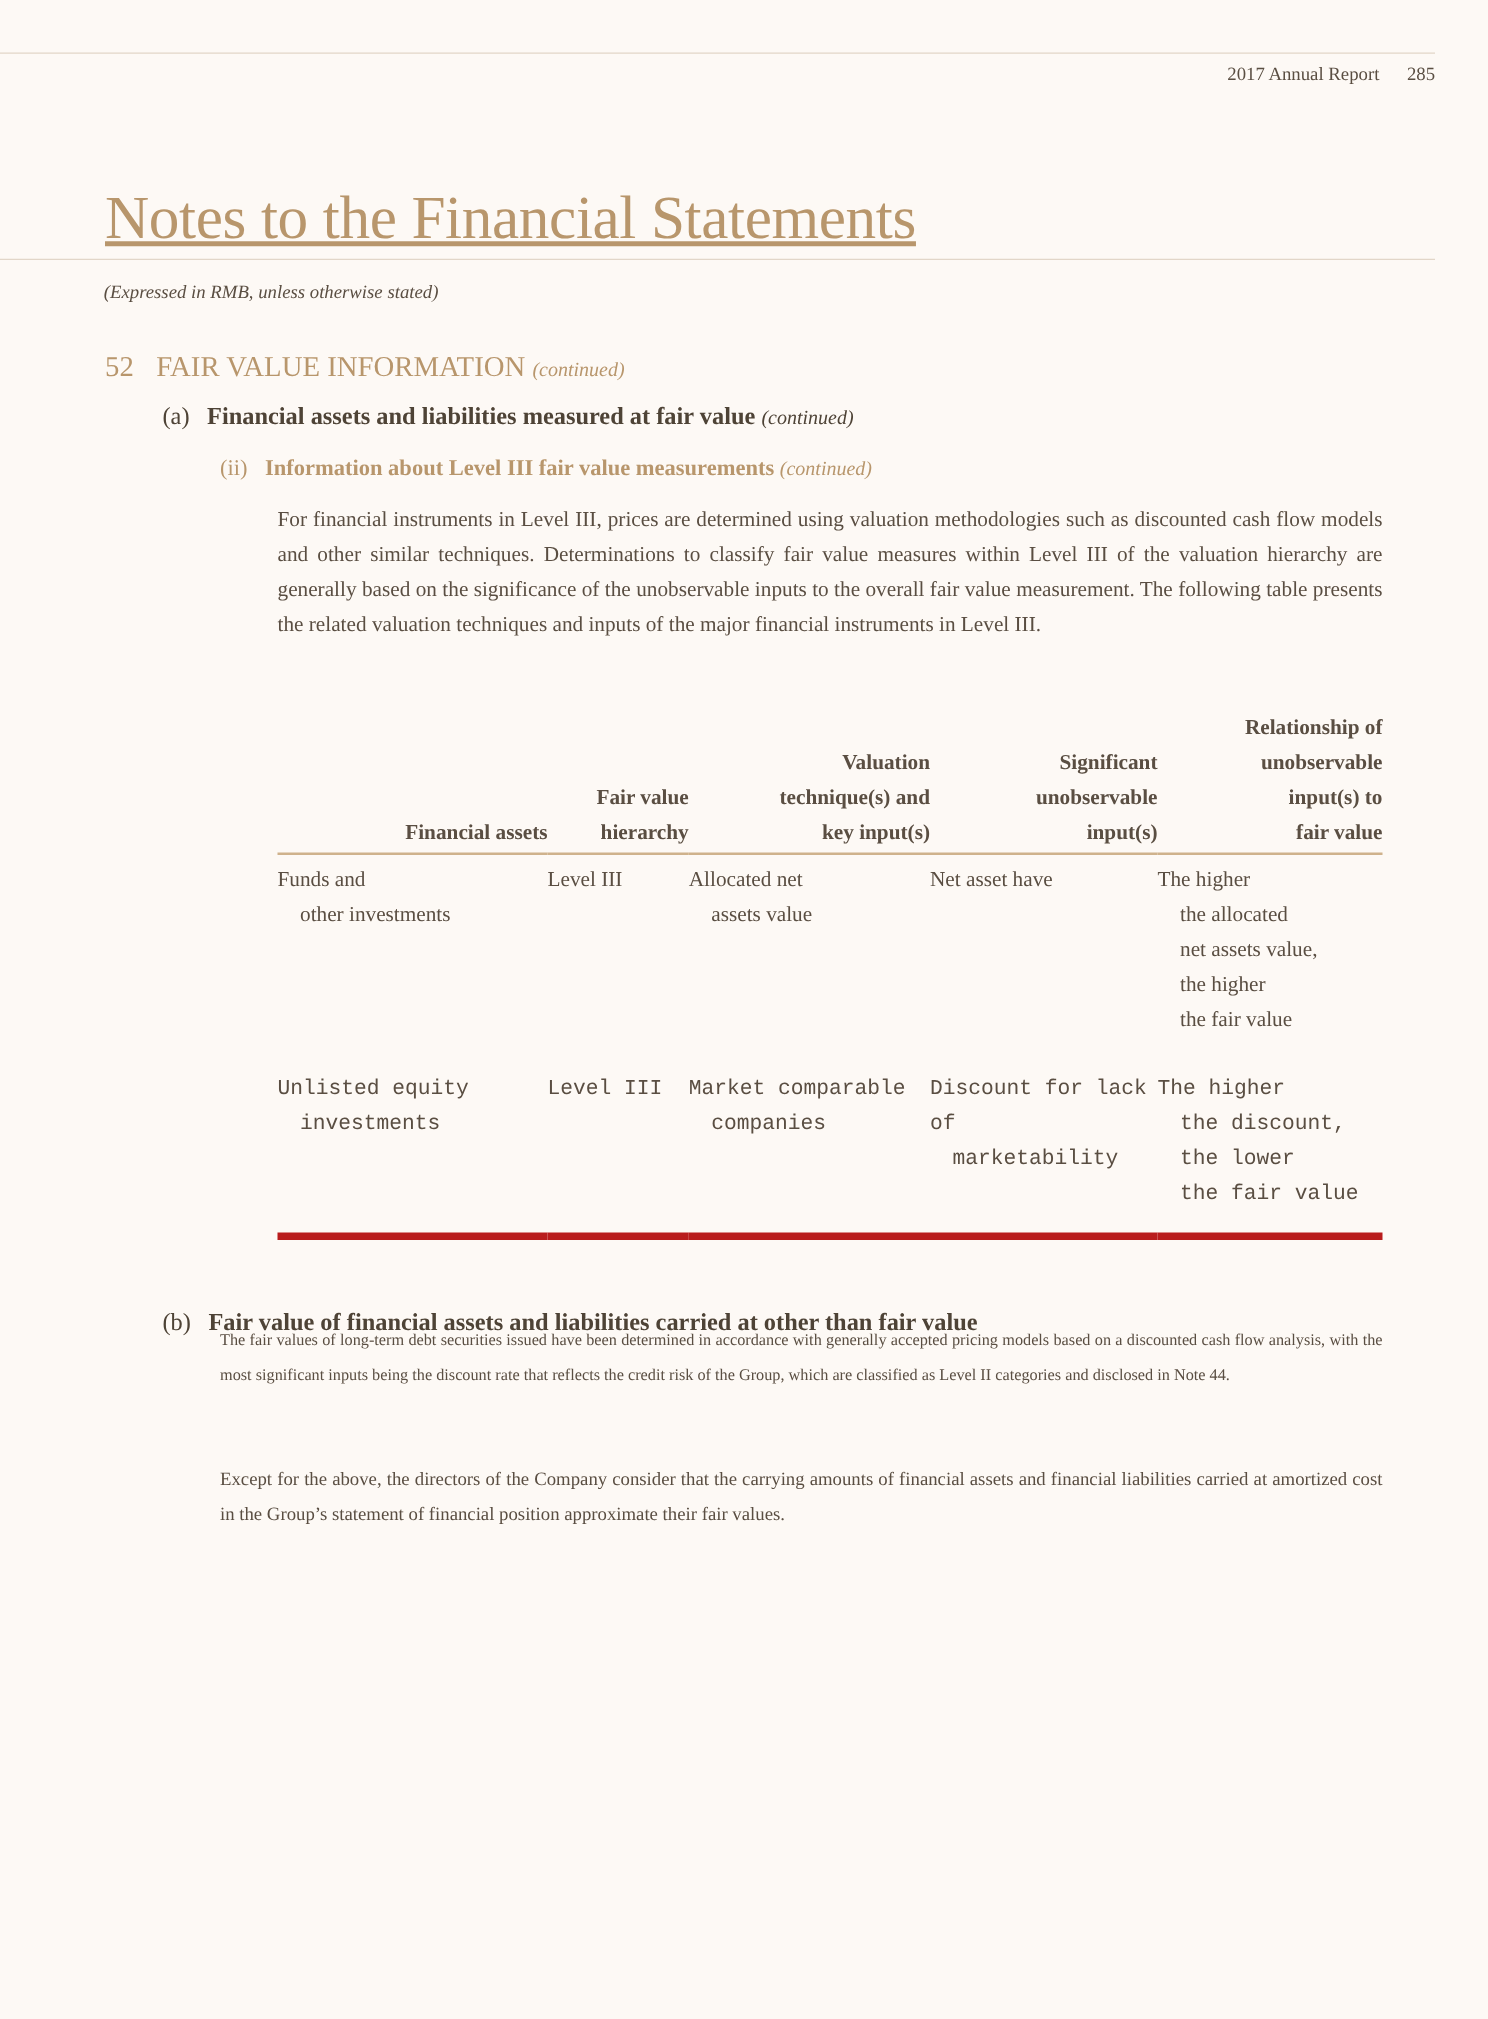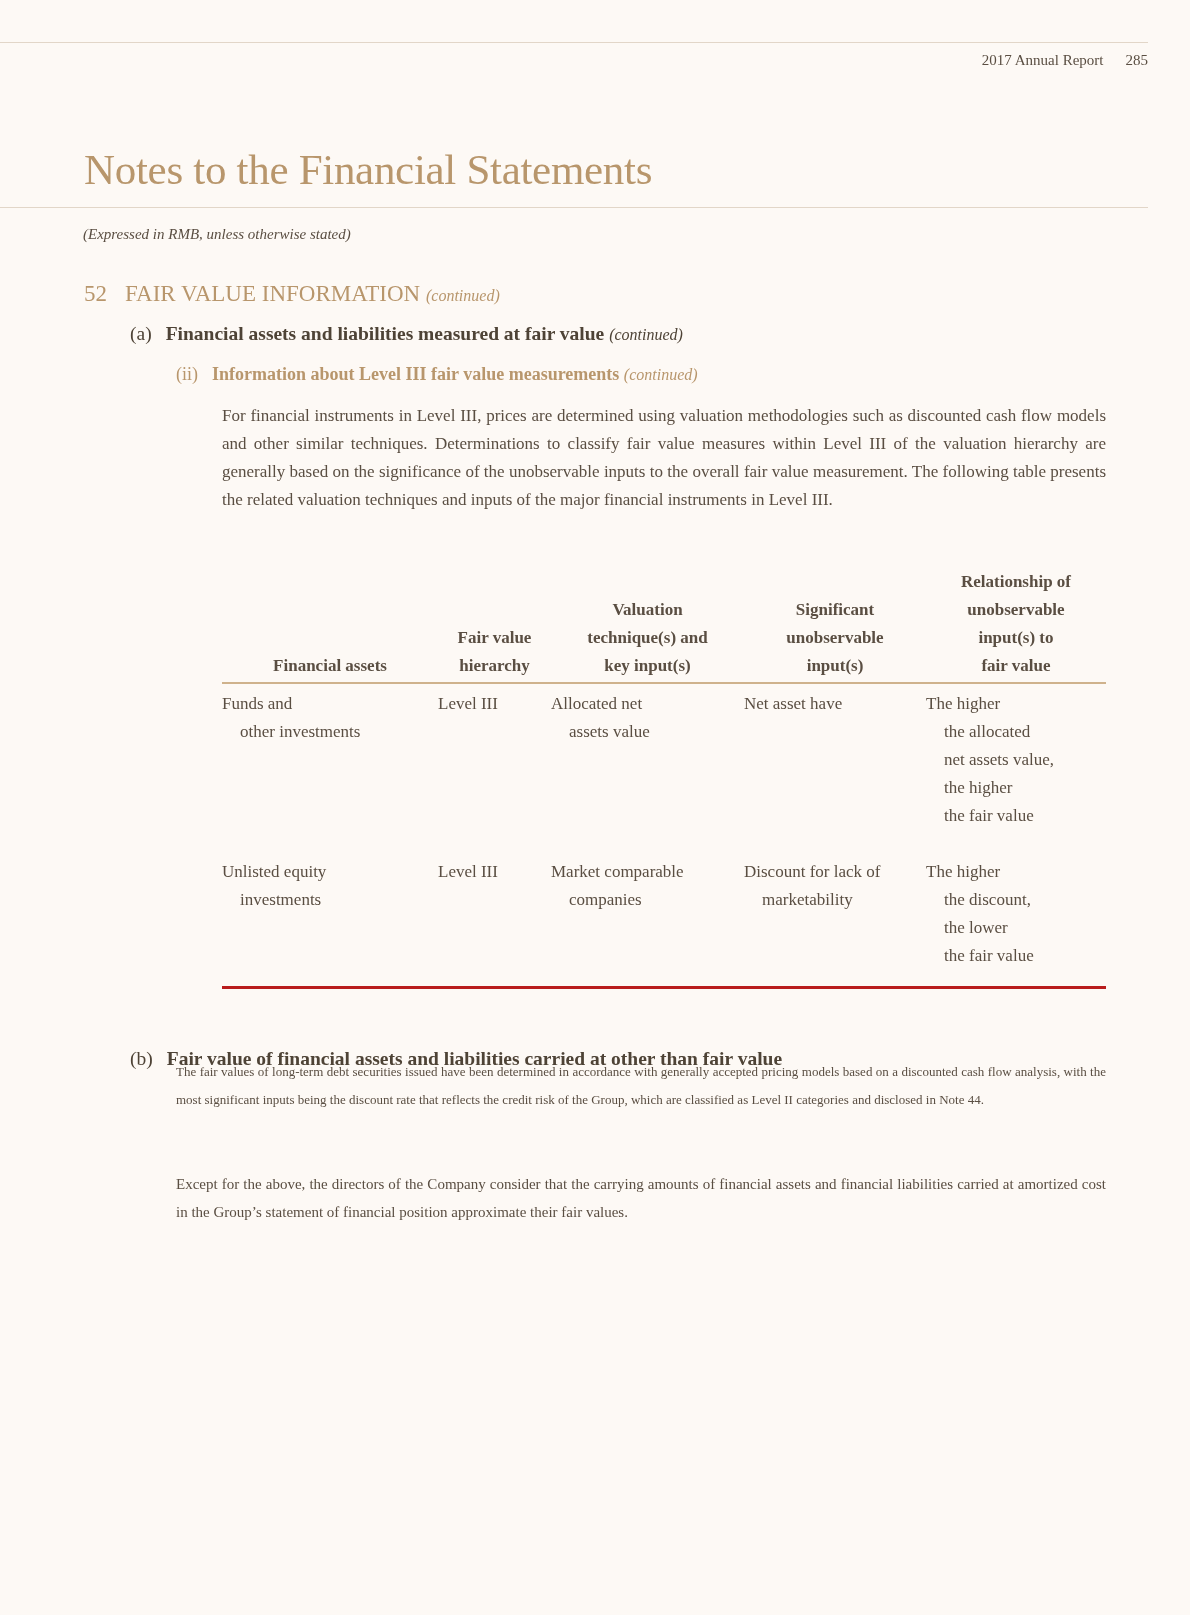--- a/index.html
+++ b/index.html
@@ -7,37 +7,37 @@
     width: 1190px; height: 1615px;
     background: #fdf9f5;
     font-family: "Liberation Serif", "DejaVu Serif", serif;
     color: #5a4e42;
     position: relative;
     overflow: hidden;
   }
   .rule-top { position: absolute; left: 0; top: 42px; width: 1148px; height: 1px; background: #e2d6c8; }
   .runhead { position: absolute; top: 52px; right: 42px; font-size: 15px; color: #5a4e42; text-align: center; }
   .runhead .pg { margin-left: 22px; }
-  .title { position: absolute; left: 84px; top: 145px; font-size: 43px; color: #b8966c; letter-spacing: -0.3px; }
+  .title { position: absolute; left: 84px; top: 145px; font-size: 49px; color: #b8966c; letter-spacing: -0.3px; text-decoration: underline; }
   .rule-title { position: absolute; left: 0; top: 207px; width: 1148px; height: 1px; background: #e2d6c8; }
   .expressed { position: absolute; left: 83px; top: 226px; font-style: italic; font-size: 15px; color: #5a4e42; }
   .h52 { position: absolute; left: 84px; top: 281px; font-size: 23px; color: #b8966c; }
   .h52 .num { margin-right: 18px; }
   .cont { font-style: italic; font-size: 16px; }
   .ha { position: absolute; left: 130px; top: 323px; font-size: 19.5px; color: #4e4336; font-weight: bold; }
   .ha .lbl { font-weight: normal; margin-right: 14px; }
   .ha .cont { font-weight: normal; color: #4e4336; }
   .hii { position: absolute; left: 176px; top: 364px; font-size: 18px; color: #b8966c; font-weight: bold; }
   .hii .lbl { font-weight: normal; margin-right: 14px; }
   .hii .cont { font-weight: normal; }
   .para1 { position: absolute; left: 222px; top: 402px; width: 884px; font-size: 17px; line-height: 28px; text-align: justify; }
   table.fv { position: absolute; left: 222px; top: 568px; width: 884px; border-collapse: collapse; font-size: 17px; }
-  table.fv th { text-align: center; vertical-align: bottom; font-weight: bold; color: #5a4e42; line-height: 28px; padding: 0 0 2px 0; border-bottom: 2px solid #cfb28c; }
+  table.fv th { text-align: right; vertical-align: bottom; font-weight: bold; color: #5a4e42; line-height: 28px; padding: 0 0 2px 0; border-bottom: 2px solid #cfb28c; }
   table.fv td { vertical-align: top; line-height: 28px; padding: 6px 0 22px 0; }
-  table.fv tr.last td { border-bottom: 3px solid #b91c1c; padding-bottom: 16px; }
+  table.fv tr.last td { border-bottom: 6px solid #b91c1c; padding-bottom: 16px; font-family: Liberation Mono, monospace; }
   .c1 { width: 216px; } .c2 { width: 113px; } .c3 { width: 193px; } .c4 { width: 182px; }
   .ind { display: block; padding-left: 18px; }
   .hb { position: absolute; left: 130px; top: 1048px; font-size: 19.5px; color: #4e4336; font-weight: bold; }
   .hb .lbl { font-weight: normal; margin-right: 14px; }
   .para2 { position: absolute; left: 176px; top: 1058px; width: 930px; font-size: 13px; line-height: 28px; text-align: justify; }
   .para3 { position: absolute; left: 176px; top: 1170px; width: 930px; font-size: 15px; line-height: 28px; text-align: justify; }
 </style>
 </head>
 <body>
 

